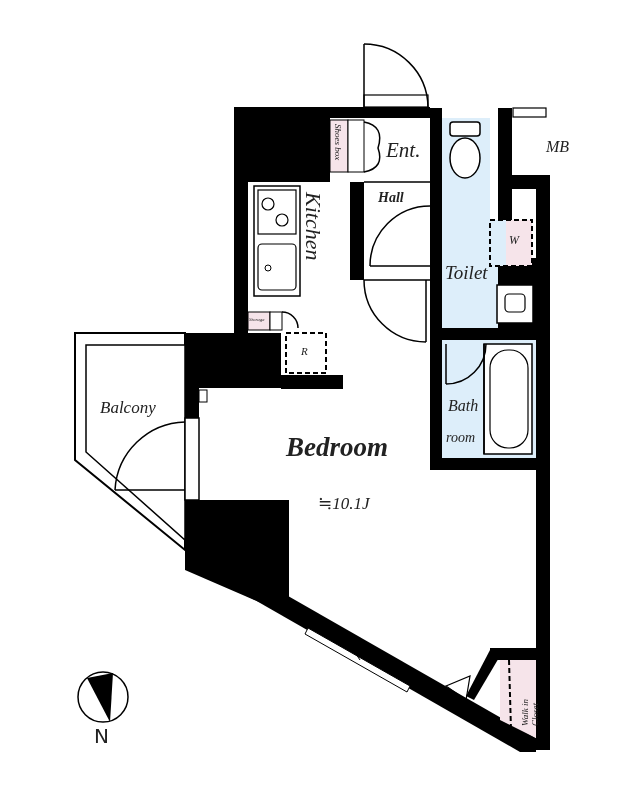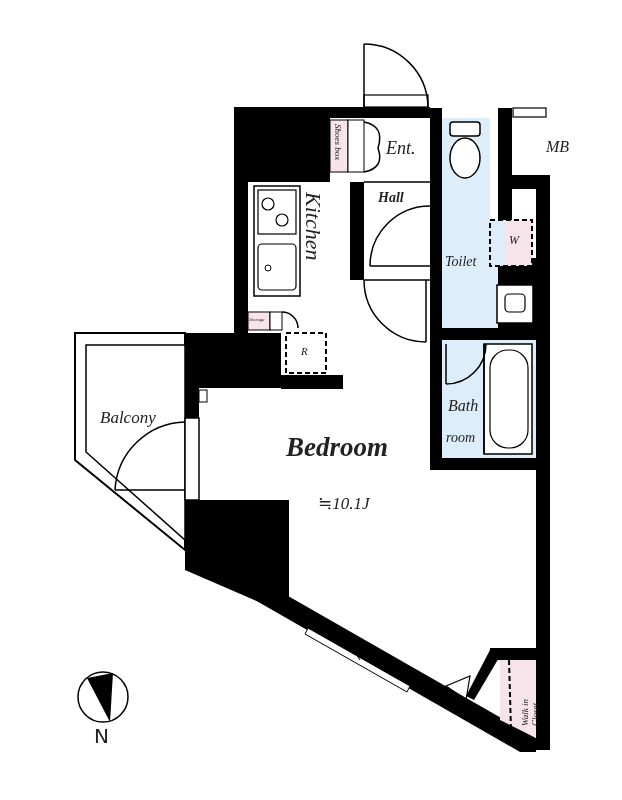--- a/index.html
+++ b/index.html
@@ -129,24 +129,24 @@
 
   <g>
     <circle cx="103" cy="697" r="25" fill="#fff" stroke="#000" stroke-width="1.5"></circle>
     <polygon points="87,678 113,673 110,722" fill="#000"></polygon>
   </g>
 </svg>
 
 <div class="lbl" style="left:286px;top:432px;font-size:27px;font-weight:bold;">Bedroom</div>
 <div class="lbl" style="left:318px;top:493px;font-size:17px;text-align:center;">≒10.1J</div>
 <div class="lbl" style="left:304px;top:192px;font-size:22px;transform-origin:0 0;transform:translate(22px,0) rotate(90deg);">Kitchen</div>
-<div class="lbl" style="left:100px;top:398px;font-size:17px;margin-top:10px;">Balcony</div>
-<div class="lbl" style="left:386px;top:138px;font-size:18px;">Ent.</div>
+<div class="lbl" style="left:100px;top:398px;font-size:17px;">Balcony</div>
+<div class="lbl" style="left:386px;top:138px;font-size:21px;">Ent.</div>
 <div class="lbl" style="left:378px;top:190px;font-size:14px;font-weight:bold;">Hall</div>
-<div class="lbl" style="left:445px;top:254px;font-size:14px;">Toilet</div>
+<div class="lbl" style="left:445px;top:262px;font-size:19px;">Toilet</div>
 <div class="lbl" style="left:448px;top:397px;font-size:16px;font-style:italic;">Bath</div>
 <div class="lbl" style="left:446px;top:430px;font-size:14px;">room</div>
 <div class="lbl" style="left:546px;top:138px;font-size:16px;">MB</div>
 <div class="lbl" style="left:509px;top:233px;font-size:12px;">W</div>
 <div class="lbl" style="left:301px;top:345px;font-size:11px;">R</div>
 <div class="lbl" style="left:343px;top:124px;font-size:9px;transform-origin:0 0;transform:rotate(90deg);">Shoes box</div>
 <div class="lbl" style="left:249px;top:317px;font-size:5px;">Storage</div>
 <div class="lbl" style="left:530px;top:682px;font-size:9px;line-height:10px;transform-origin:0 0;transform:rotate(-90deg) translate(-44px,-10px);"><span>Walk in</span><br><span>Closet</span></div>
 <div class="lbl" style="left:94px;top:724px;font-size:20px;font-style:normal;font-family:'DejaVu Sans',sans-serif;">N</div>
 

